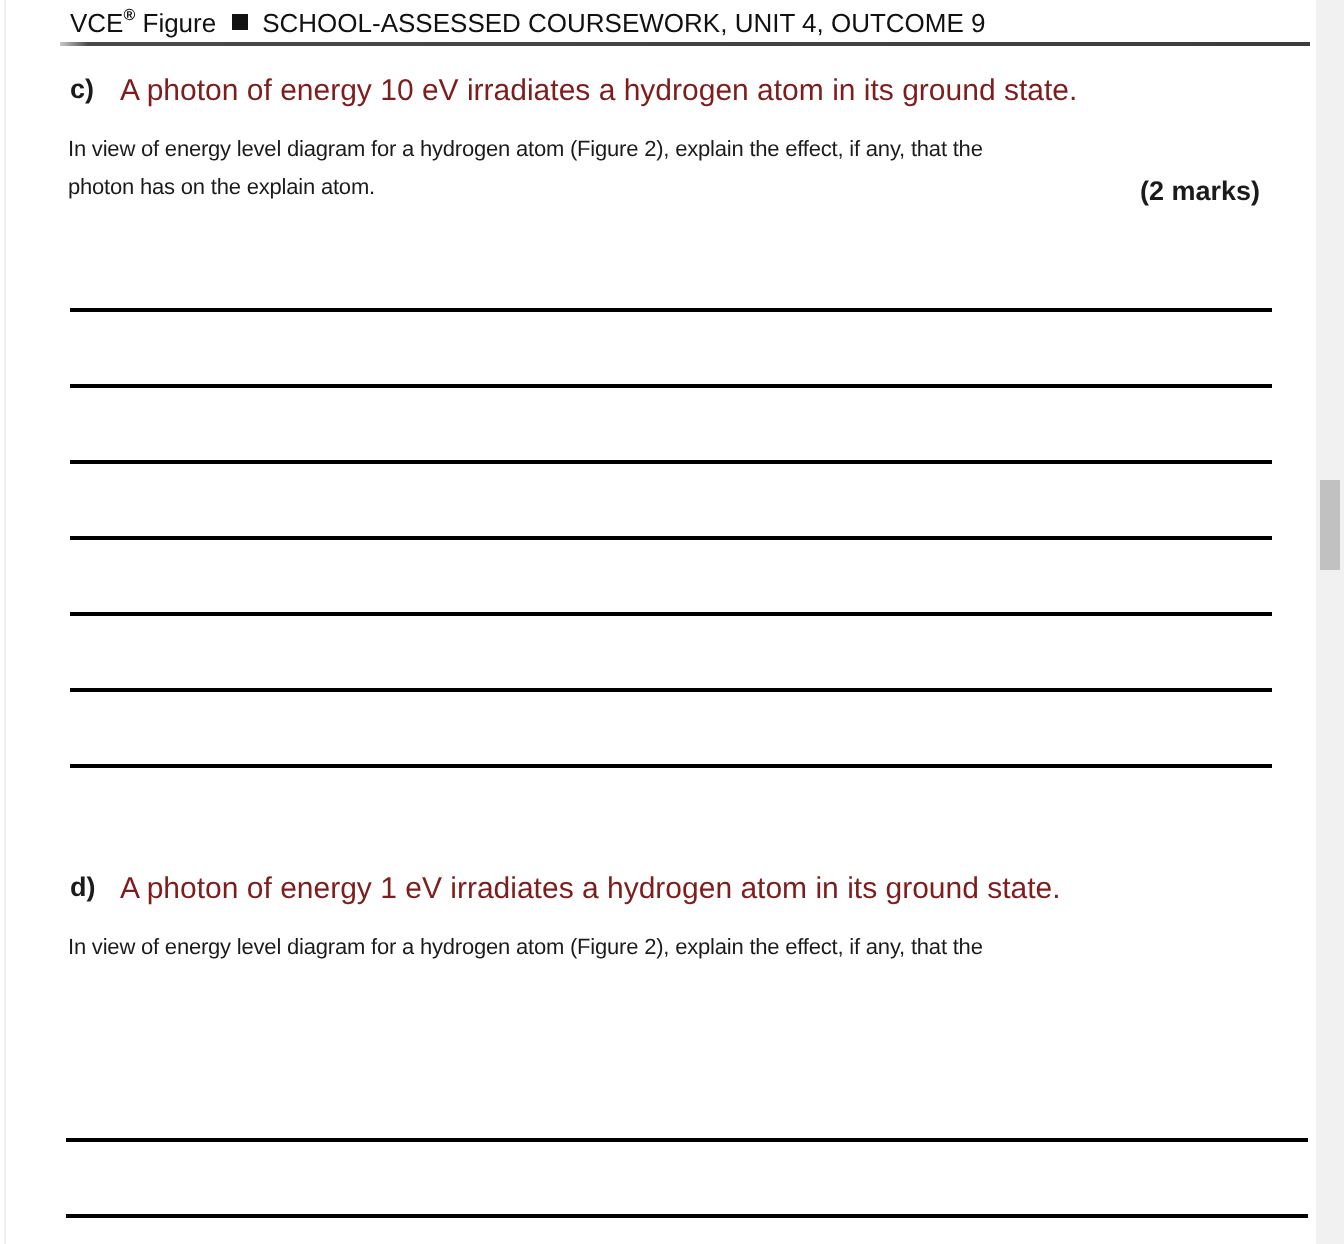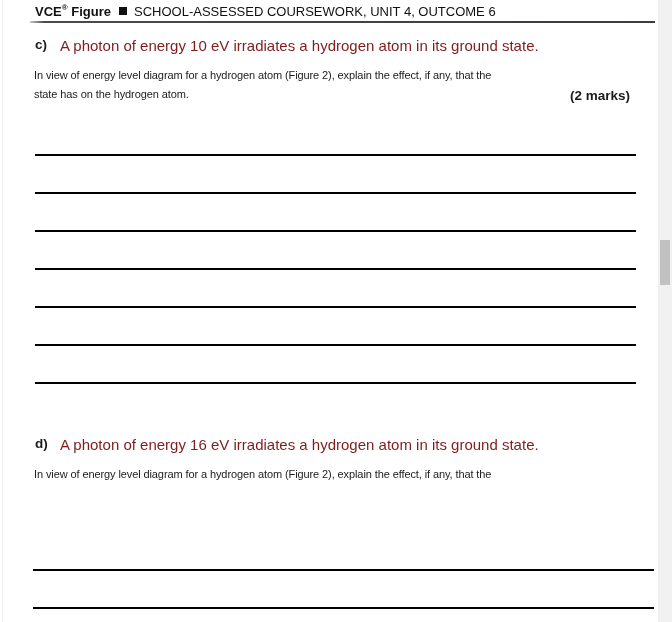--- a/index.html
+++ b/index.html
@@ -12,21 +12,21 @@
 
   .page-left-edge{
     position:absolute;left:2px;top:0;width:1px;height:622px;background:#f0f0f0;
   }
 
   
   .header-text{
     position:absolute;left:35px;top:3px;
     font-size:13px;color:#111;white-space:nowrap;letter-spacing:0;
   }
-  .header-text .brand{font-weight:bold;text-align:right;}
+  .header-text .brand{font-weight:normal;text-align:right;}
   .header-text sup{font-size:8px;font-weight:bold;vertical-align:6px;}
   .square-bullet{
     display:inline-block;width:8px;height:8px;background:#111;
     margin:0 7px 0 8px;vertical-align:1px;
   }
   .header-rule{
     position:absolute;left:30px;top:21px;width:625px;height:2px;
     background:linear-gradient(to right,#c9c9c9 0px,#4a4a4a 14px,#3c3c3c 100%);
   }
 
@@ -73,42 +73,42 @@
   }
 </style>
 </head>
 <body>
 
 <div class="page">
 
   <div class="page-left-edge"></div>
 
   <div class="header-text">
-    <span class="brand">VCE</span><sup>®</sup><span class="brand"> Figure</span><span class="square-bullet"></span><span>SCHOOL-ASSESSED COURSEWORK, UNIT 4, OUTCOME 6</span>
+    <span class="brand">VCE</span><sup>®</sup><span class="brand"> Figure</span><span class="square-bullet"></span><span>SCHOOL-ASSESSED COURSEWORK, UNIT 4, OUTCOME 9</span>
   </div>
   <div class="header-rule"></div>
 
   <div id="c-label" class="q-label">c)</div>
   <div id="c-stem" class="q-stem">A photon of energy 10 eV irradiates a hydrogen atom in its ground state.</div>
   <div id="c-prompt-1" class="q-prompt">In view of energy level diagram for a hydrogen atom (Figure 2), explain the effect, if any, that the</div>
-  <div id="c-prompt-2" class="q-prompt">state has on the hydrogen atom.</div>
+  <div id="c-prompt-2" class="q-prompt">photon has on the explain atom.</div>
   <div id="c-marks" class="marks-right">(2 marks)</div>
 
   <div id="c-lines" class="answer-lines">
       <div class="answer-line"></div>
       <div class="answer-line"></div>
       <div class="answer-line"></div>
       <div class="answer-line"></div>
       <div class="answer-line"></div>
       <div class="answer-line"></div>
       <div class="answer-line"></div>
     </div>
 
   <div id="d-label" class="q-label">d)</div>
-  <div id="d-stem" class="q-stem">A photon of energy 16 eV irradiates a hydrogen atom in its ground state.</div>
+  <div id="d-stem" class="q-stem">A photon of energy 1 eV irradiates a hydrogen atom in its ground state.</div>
   <div id="d-prompt-1" class="q-prompt">In view of energy level diagram for a hydrogen atom (Figure 2), explain the effect, if any, that the</div>
 
   <div id="d-lines" class="answer-lines">
       <div class="answer-line"></div>
       <div class="answer-line"></div>
     </div>
 
   <div class="scrollbar-track" style="background: rgb(241, 241, 241);">
     <div class="scrollbar-thumb" style="background: rgb(193, 193, 193);"></div>
   </div>

